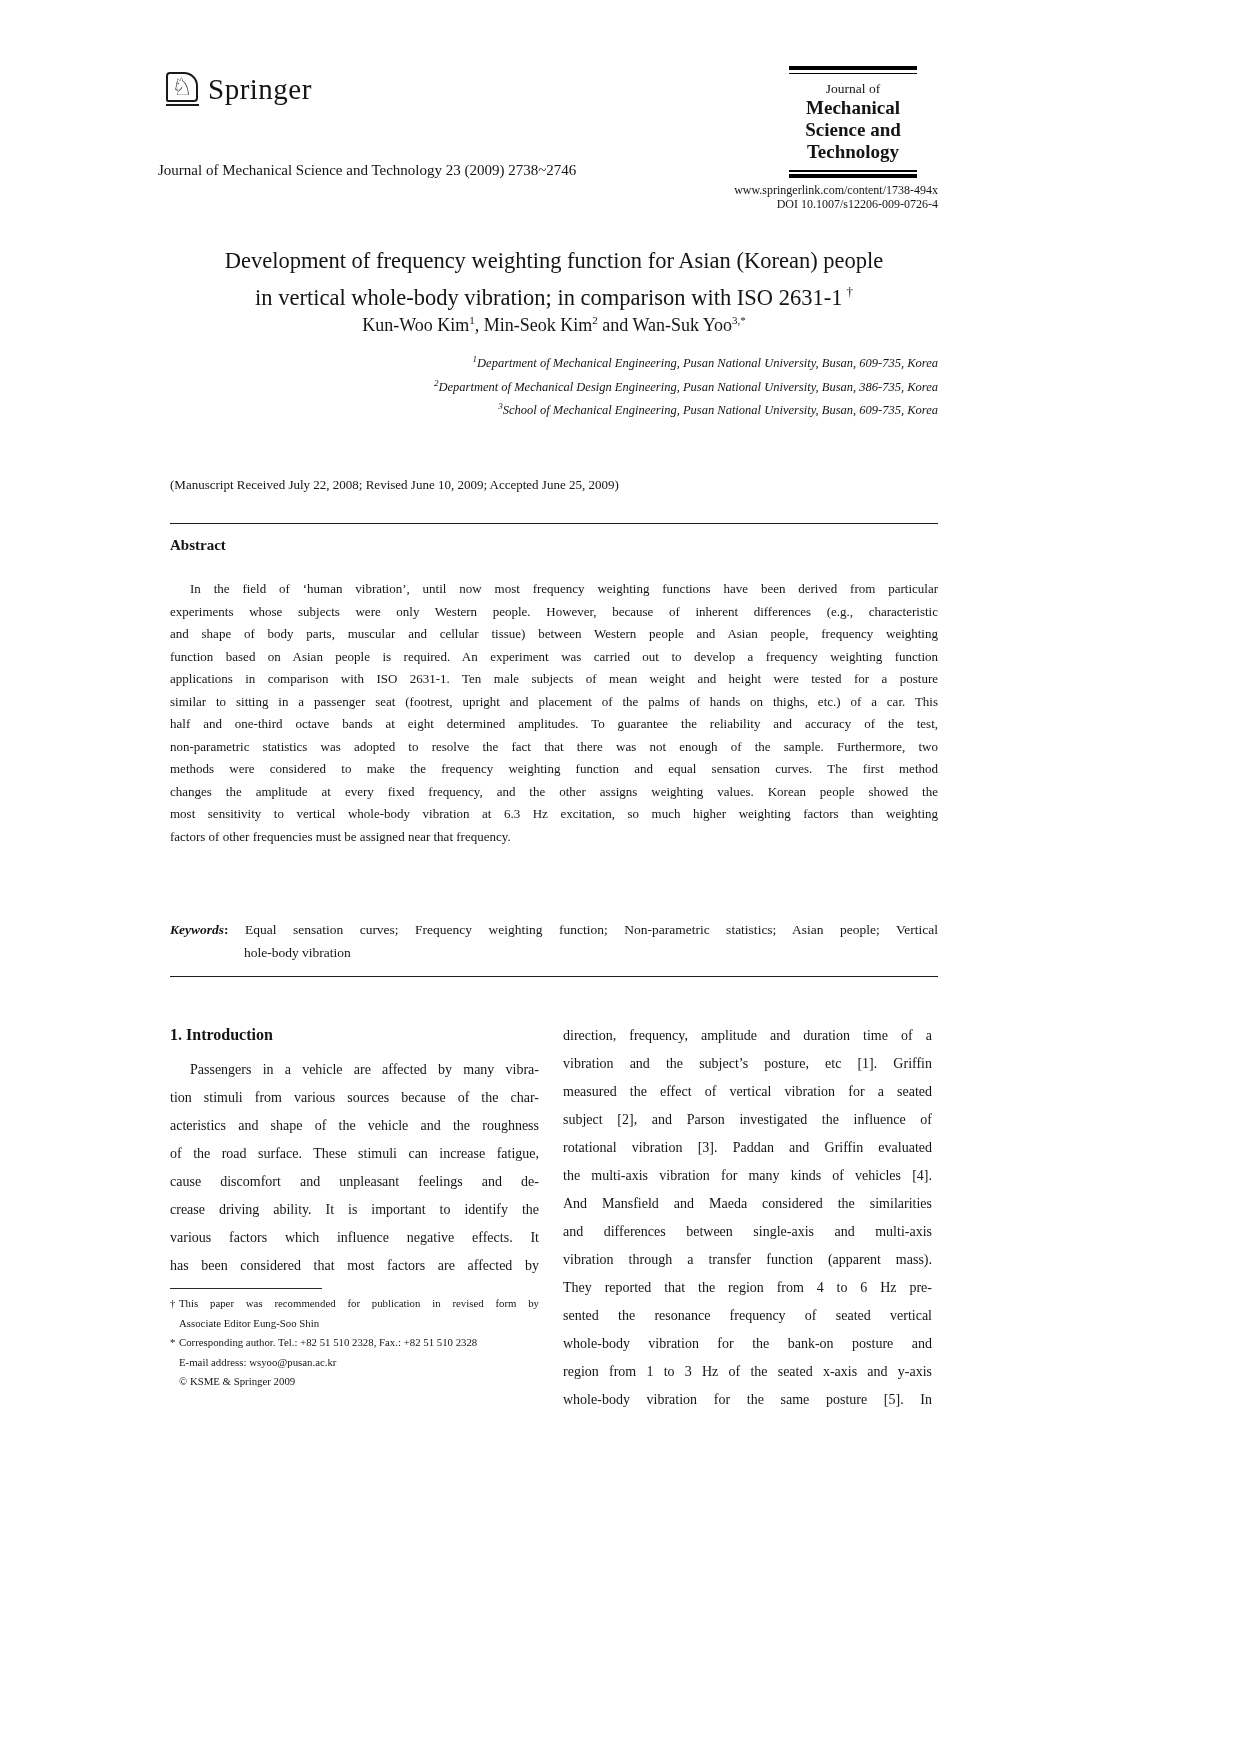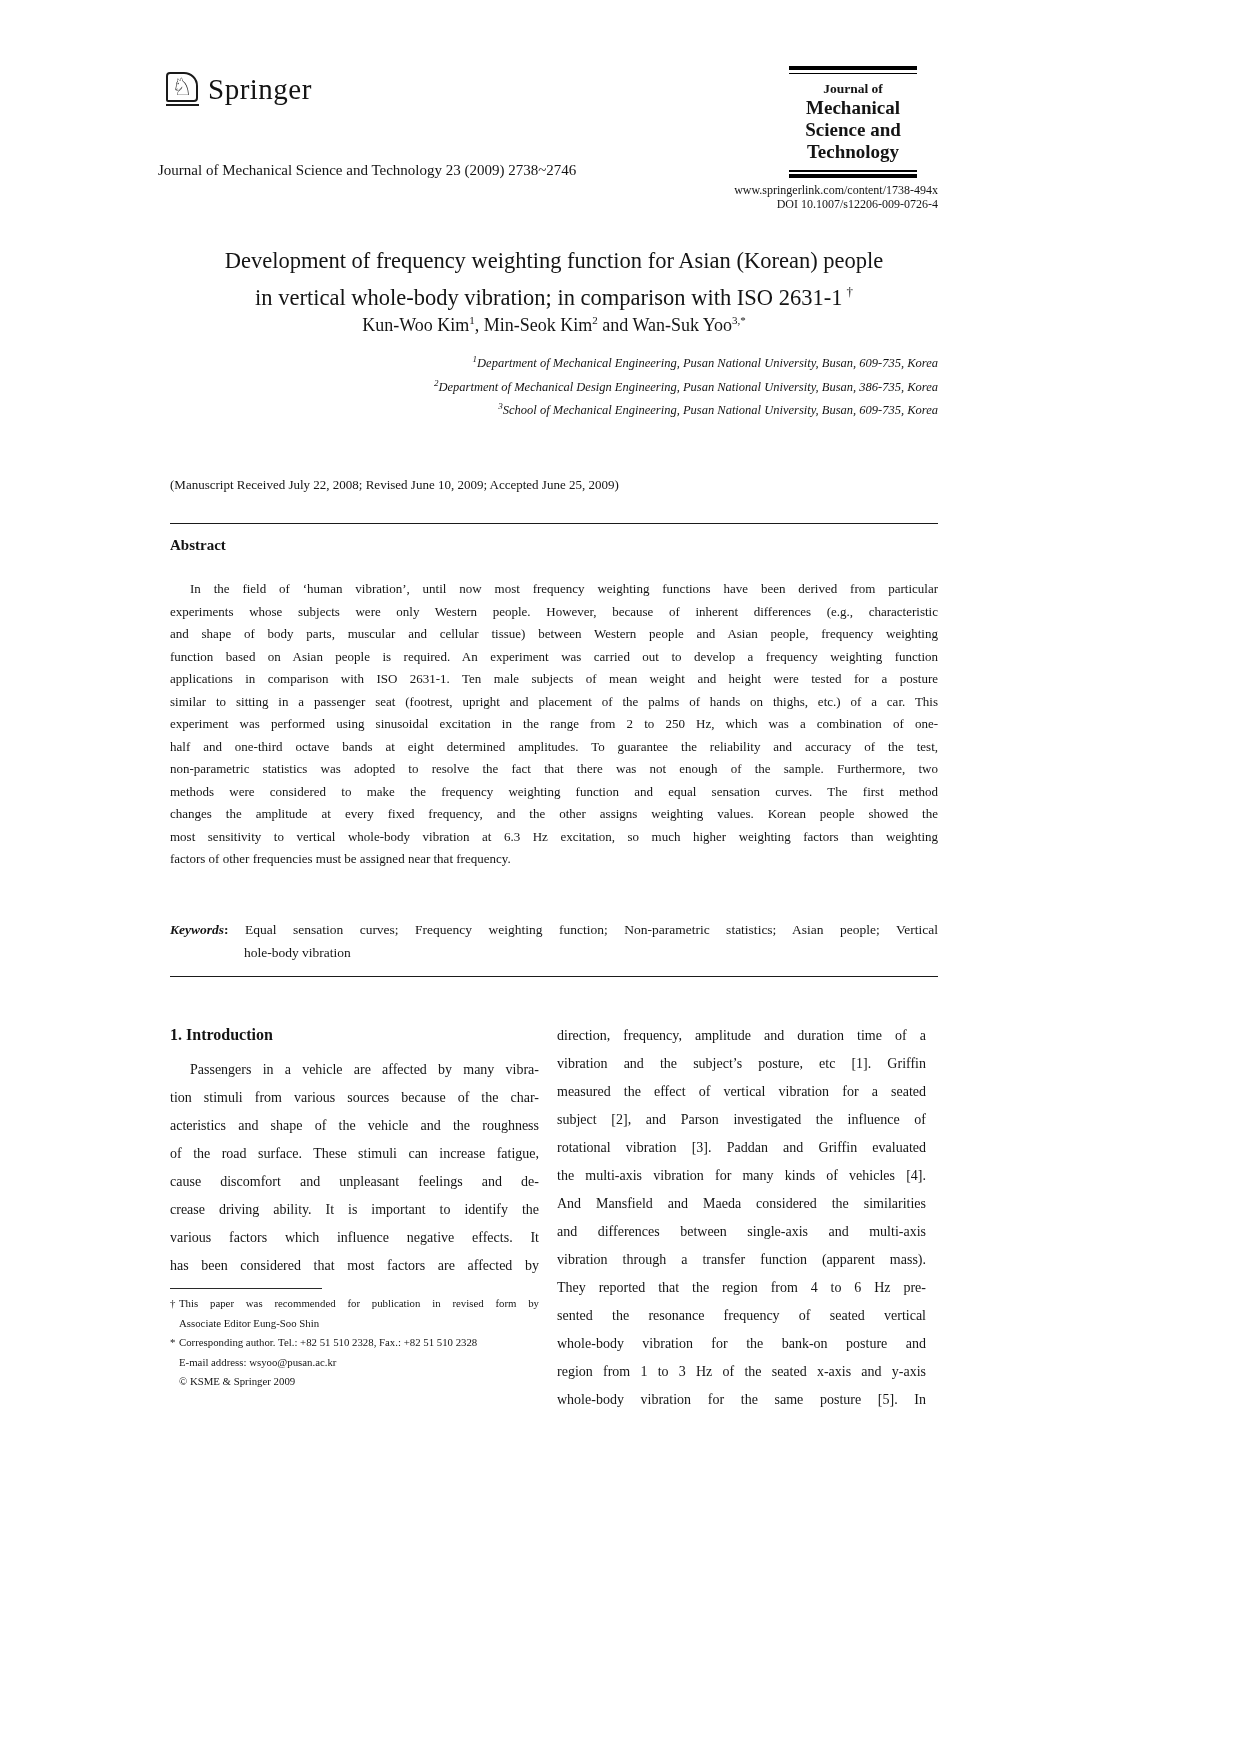--- a/index.html
+++ b/index.html
@@ -12,21 +12,21 @@
   .knight-wrap { border-bottom:2px solid #1a1a1a; padding:0 1px 2px 0; }
   .knight-box { display:flex; align-items:center; justify-content:center; width:32px; height:30px;
                 border:2px solid #1a1a1a; border-radius:4px 14px 4px 2px; font-size:24px; line-height:1; }
   .springer-word { font-size:29px; letter-spacing:0.5px; }
 
   .journal-box { position:absolute; left:789px; top:66px; width:128px; text-align:center; }
   .jb-rule-thick { height:4px; background:#000; }
   .jb-rule-thin  { height:1.5px; background:#000; margin-top:2.5px; }
   .jb-rule-thin2 { height:1.5px; background:#000; margin-top:7px; }
   .jb-rule-thick2{ height:4px; background:#000; margin-top:2.5px; }
-  .jb-top { font-size:13.5px; font-weight:bold; margin-top:7px; }
+  .jb-top { font-size:13.5px; font-weight:normal; margin-top:7px; }
   .jb-name div { font-size:19px; font-weight:bold; line-height:22px; }
 
   .citation { position:absolute; left:158px; top:162px; width:768px; text-align:left; font-size:15px; }
   .linkdoi { position:absolute; left:170px; top:184px; width:768px; text-align:right; font-size:12px; line-height:13.5px; }
 
   
   .title-block { position:absolute; left:140px; top:245px; width:828px; text-align:center; font-size:22.5px; line-height:31px; }
   .title-block .dagger { font-size:13px; margin-left:4px; }
   .authors { position:absolute; left:170px; top:314px; width:768px; text-align:center; font-size:18px; }
   .authors sup { font-size:11px; }
@@ -44,21 +44,21 @@
   .abstract-p .jline:first-child { text-indent:20px; }
   .abstract-p .jline:last-child { text-align-last:left; }
 
   .keywords { position:absolute; left:170px; top:918px; width:768px; font-size:13.5px; line-height:23px; }
   .kw-line1 { text-align:justify; text-align-last:justify; }
   .kw-label { font-weight:bold; font-style:italic; }
   .kw-colon { font-weight:bold; }
   .kw-line2 { padding-left:74px; }
 
   
-  .columns { position:absolute; left:170px; top:1022px; width:768px; display:flex; gap:18px; }
+  .columns { position:absolute; left:170px; top:1022px; width:768px; display:flex; gap:24px; }
   .col { width:369px; }
   .intro-h { font-size:16px; font-weight:bold; margin:4px 0 12px; }
   .body-lines .jline { font-size:14px; line-height:28px; }
   .intro-lines .jline:first-child { text-indent:20px; }
 
   .footnotes { margin-top:8px; }
   .fn-rule { width:152px; height:1px; background:#2a2a2a; margin-bottom:5px; }
   .fn-line { font-size:10.8px; line-height:19.5px; padding-left:9px; }
   .fn-lines .fn-line:nth-child(1) { text-align:justify; text-align-last:justify; }
   .fn-marker { display:inline-block; width:9px; margin-left:-9px; }
@@ -112,21 +112,20 @@
   <div class="hrule rule1"></div>
 
   <div class="abstract-h">Abstract</div>
   <div class="abstract-p">
       <div class="jline">In the field of ‘human vibration’, until now most frequency weighting functions have been derived from particular</div>
       <div class="jline">experiments whose subjects were only Western people. However, because of inherent differences (e.g., characteristic</div>
       <div class="jline">and shape of body parts, muscular and cellular tissue) between Western people and Asian people, frequency weighting</div>
       <div class="jline">function based on Asian people is required. An experiment was carried out to develop a frequency weighting function</div>
       <div class="jline">applications in comparison with ISO 2631-1. Ten male subjects of mean weight and height were tested for a posture</div>
       <div class="jline">similar to sitting in a passenger seat (footrest, upright and placement of the palms of hands on thighs, etc.) of a car. This</div>
-      <div class="jline">experiment was performed using sinusoidal excitation in the range from 2 to 250 Hz, which was a combination of one-</div>
       <div class="jline">half and one-third octave bands at eight determined amplitudes. To guarantee the reliability and accuracy of the test,</div>
       <div class="jline">non-parametric statistics was adopted to resolve the fact that there was not enough of the sample. Furthermore, two</div>
       <div class="jline">methods were considered to make the frequency weighting function and equal sensation curves. The first method</div>
       <div class="jline">changes the amplitude at every fixed frequency, and the other assigns weighting values. Korean people showed the</div>
       <div class="jline">most sensitivity to vertical whole-body vibration at 6.3 Hz excitation, so much higher weighting factors than weighting</div>
       <div class="jline">factors of other frequencies must be assigned near that frequency.</div>
     </div>
 
   <div class="keywords">
     <div class="kw-line1"><span class="kw-label">Keywords</span><span class="kw-colon">:</span><span> Equal sensation curves; Frequency weighting function; Non-parametric statistics; Asian people; Vertical</span></div>

